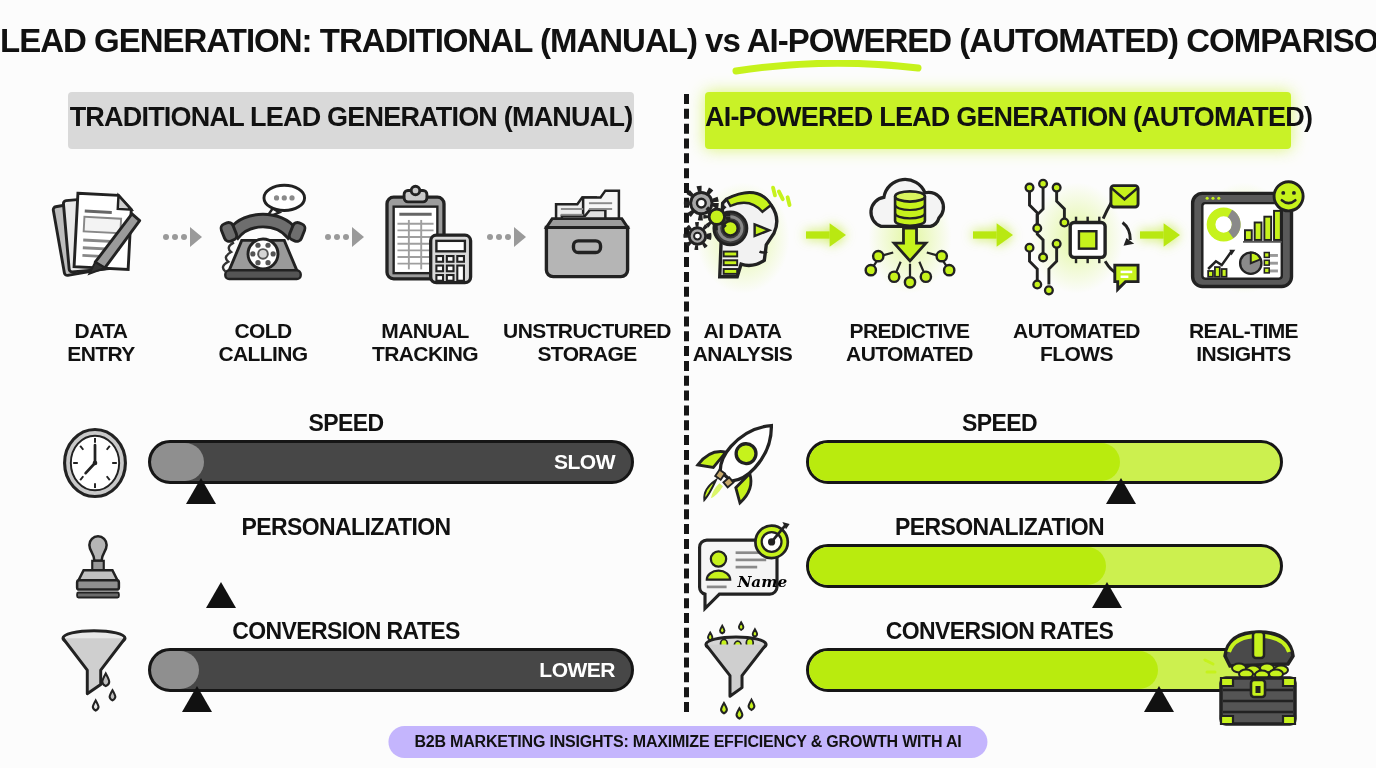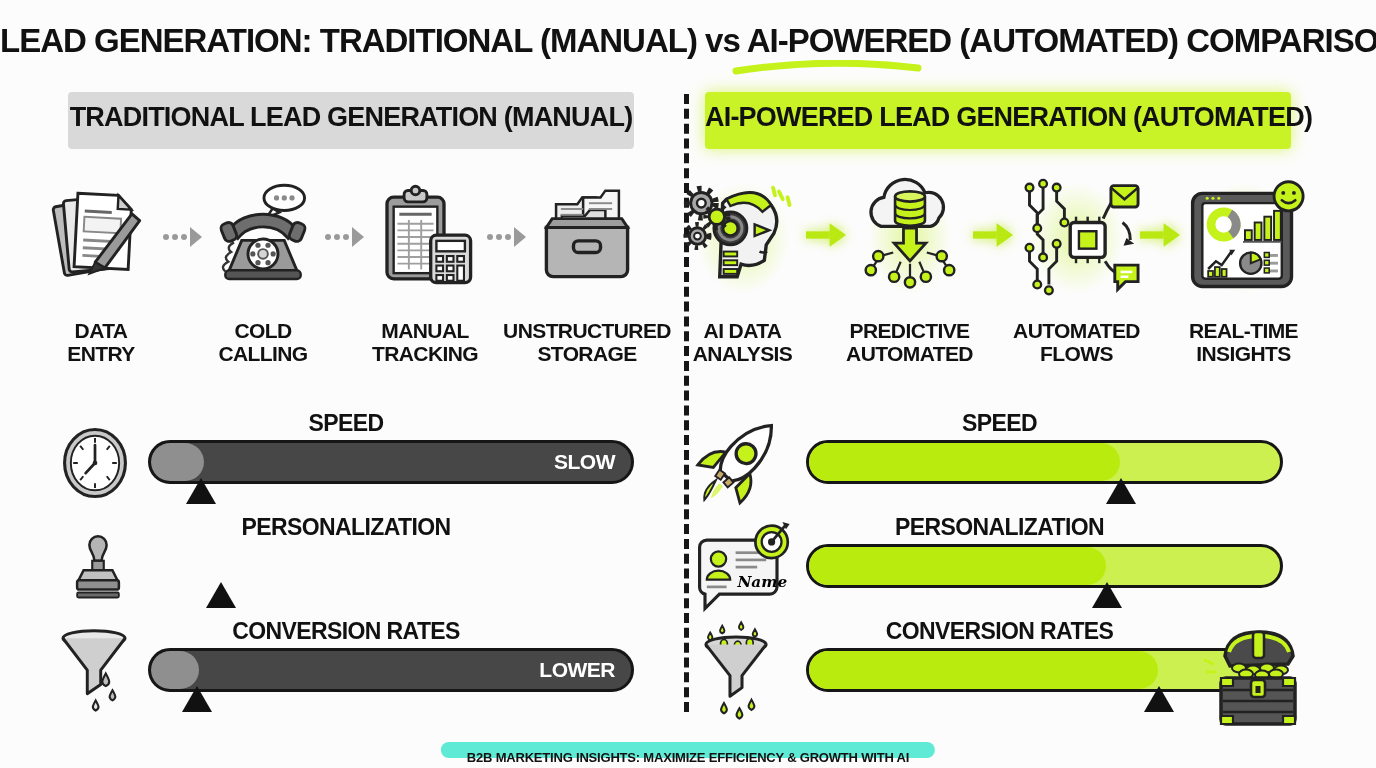--- a/index.html
+++ b/index.html
@@ -56,22 +56,22 @@
   .value{position:absolute;right:16px;top:0;height:38px;line-height:38px;
     font-size:21px;font-weight:700;letter-spacing:-0.5px;white-space:nowrap;text-align:center;}
   #col-left .value{color:#fff;}
   #col-right .value{color:#111;}
   .marker{position:absolute;top:68px;width:0;height:0;
     border-left:15px solid transparent;border-right:15px solid transparent;
     border-bottom:26px solid #111;}
   .chest{position:absolute;right:-30px;top:4px;z-index:5;}
   .footer-badge{
     position:absolute;bottom:10px;left:50%;transform:translateX(-50%);
-    height:16px;line-height:32px;padding:0 26px;border-radius:17px;
-    background:#5eead4;font-size:13px;font-weight:700;letter-spacing:-0.2px;white-space:nowrap;
+    height:32px;line-height:32px;padding:0 26px;border-radius:17px;
+    background:#c4b5fd;font-size:16px;font-weight:700;letter-spacing:-0.2px;white-space:nowrap;
   }
   svg{display:block;}
 </style>
 </head>
 <body>
 
 <div class="title">LEAD GENERATION: TRADITIONAL (MANUAL) vs AI-POWERED (AUTOMATED) COMPARISON</div>
 <svg class="swoosh" width="190" height="16" viewBox="0 0 190 16">
   <path d="M4 11 Q95 -3 186 8" stroke="#c6f21c" stroke-width="7" fill="none" stroke-linecap="round"></path>
 </svg>

